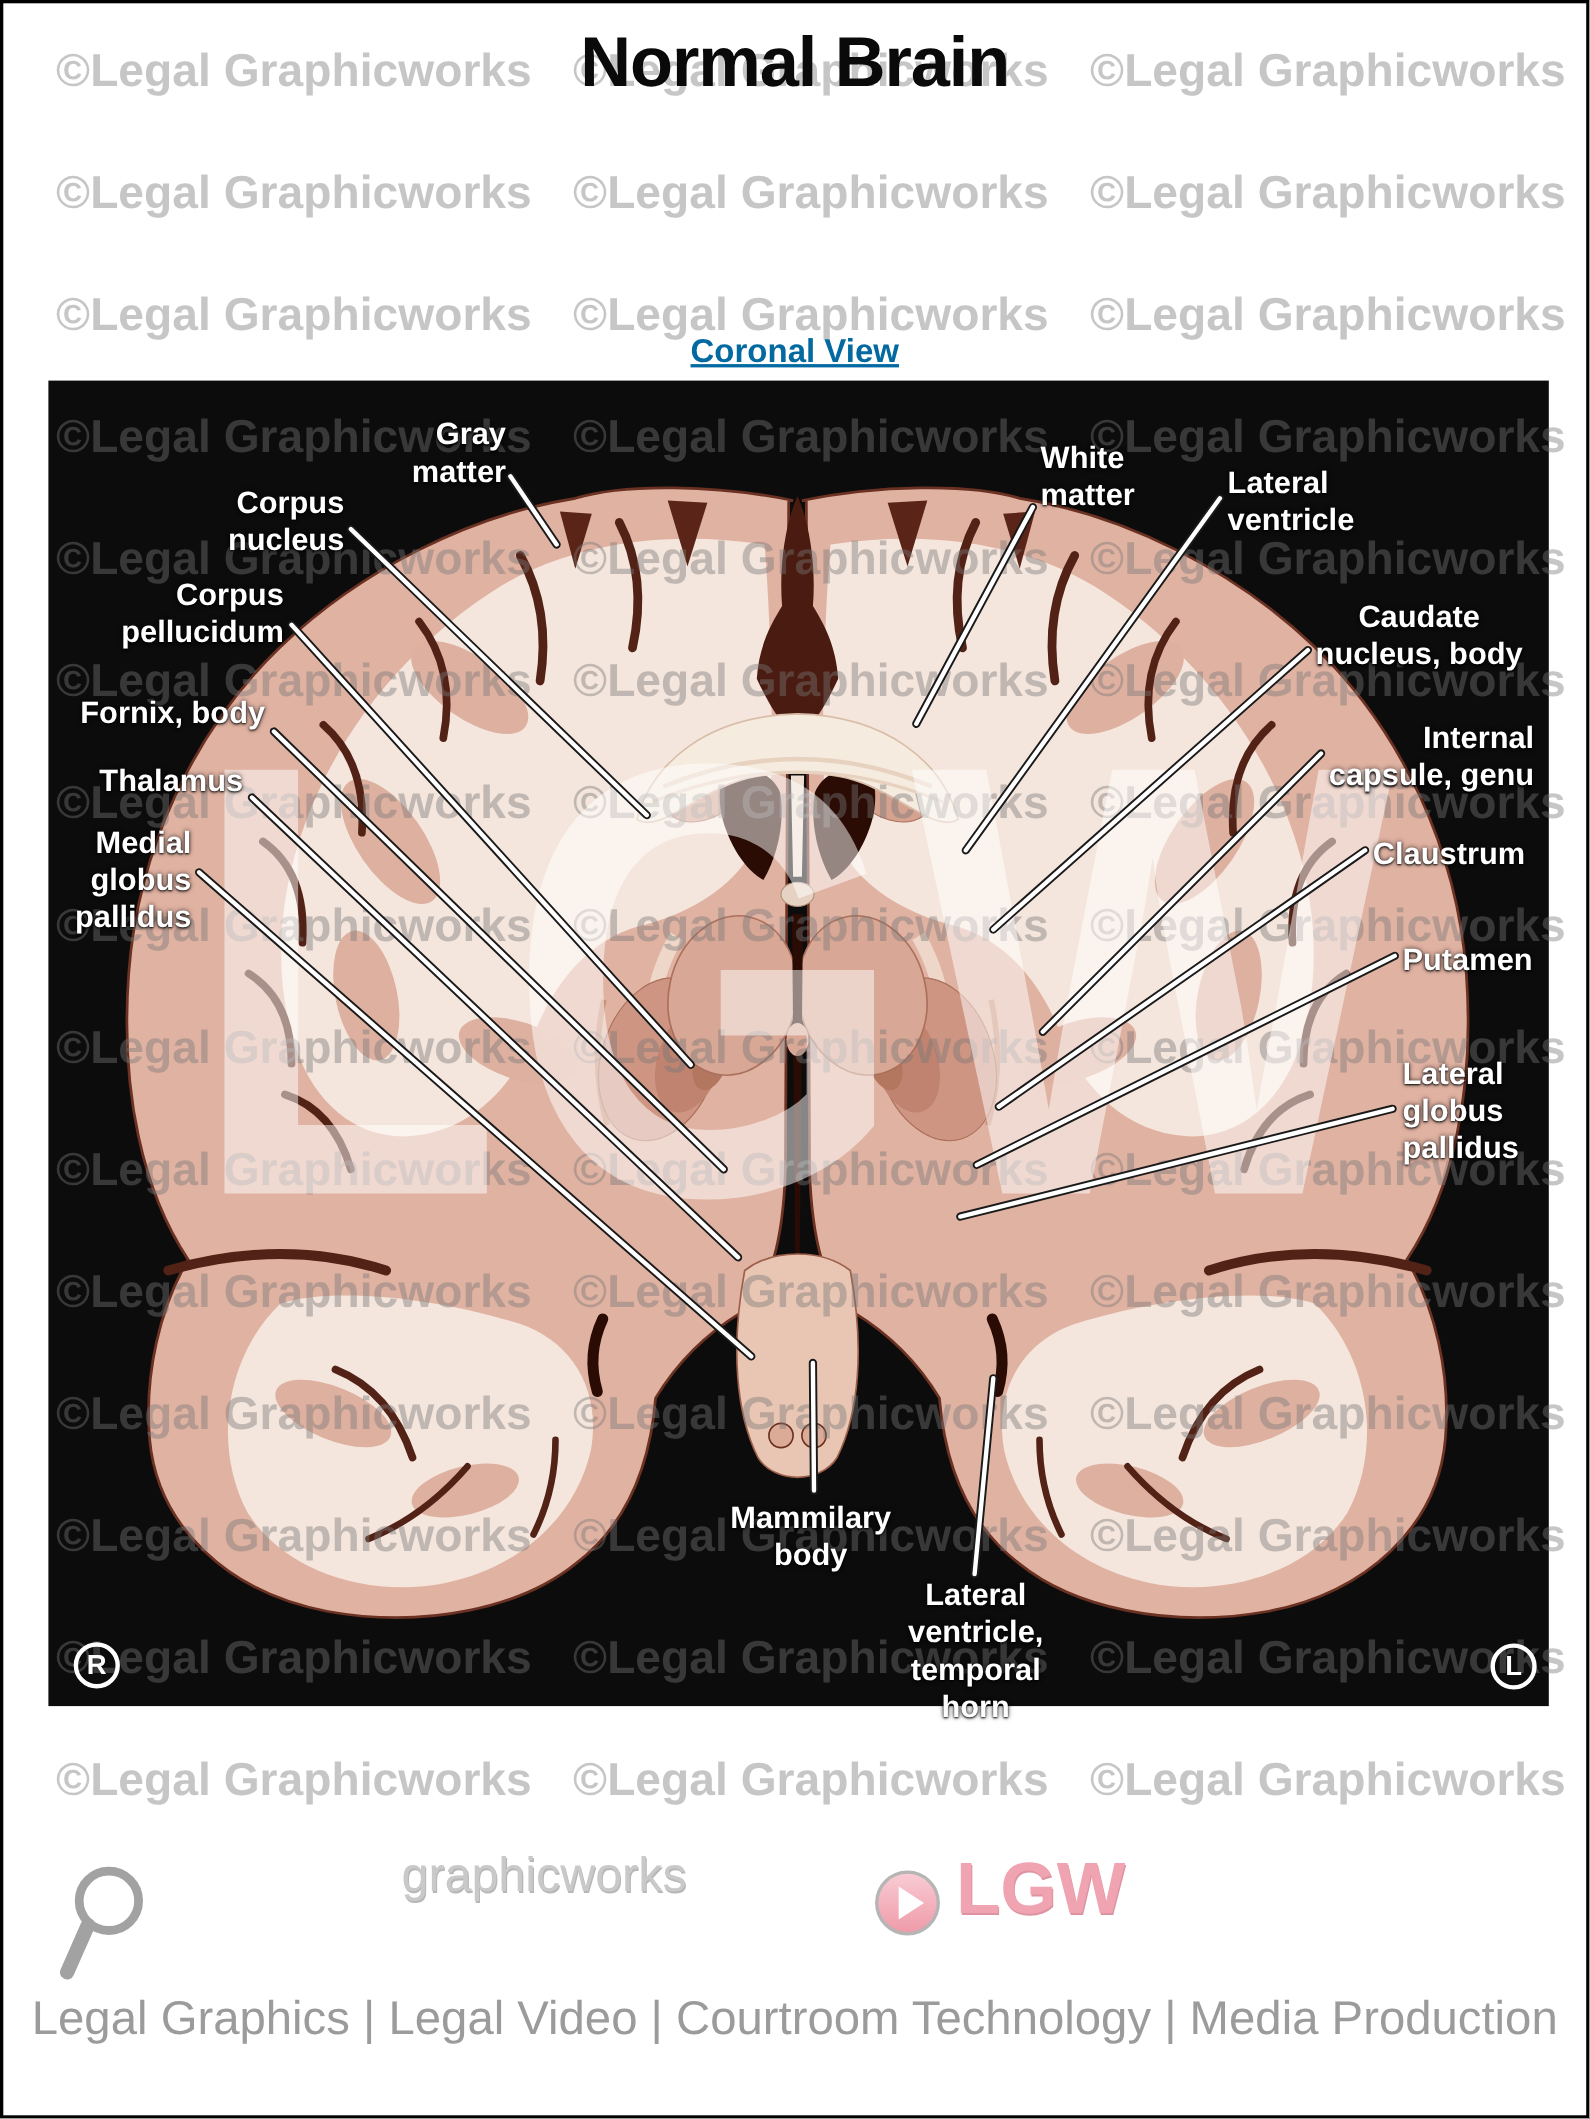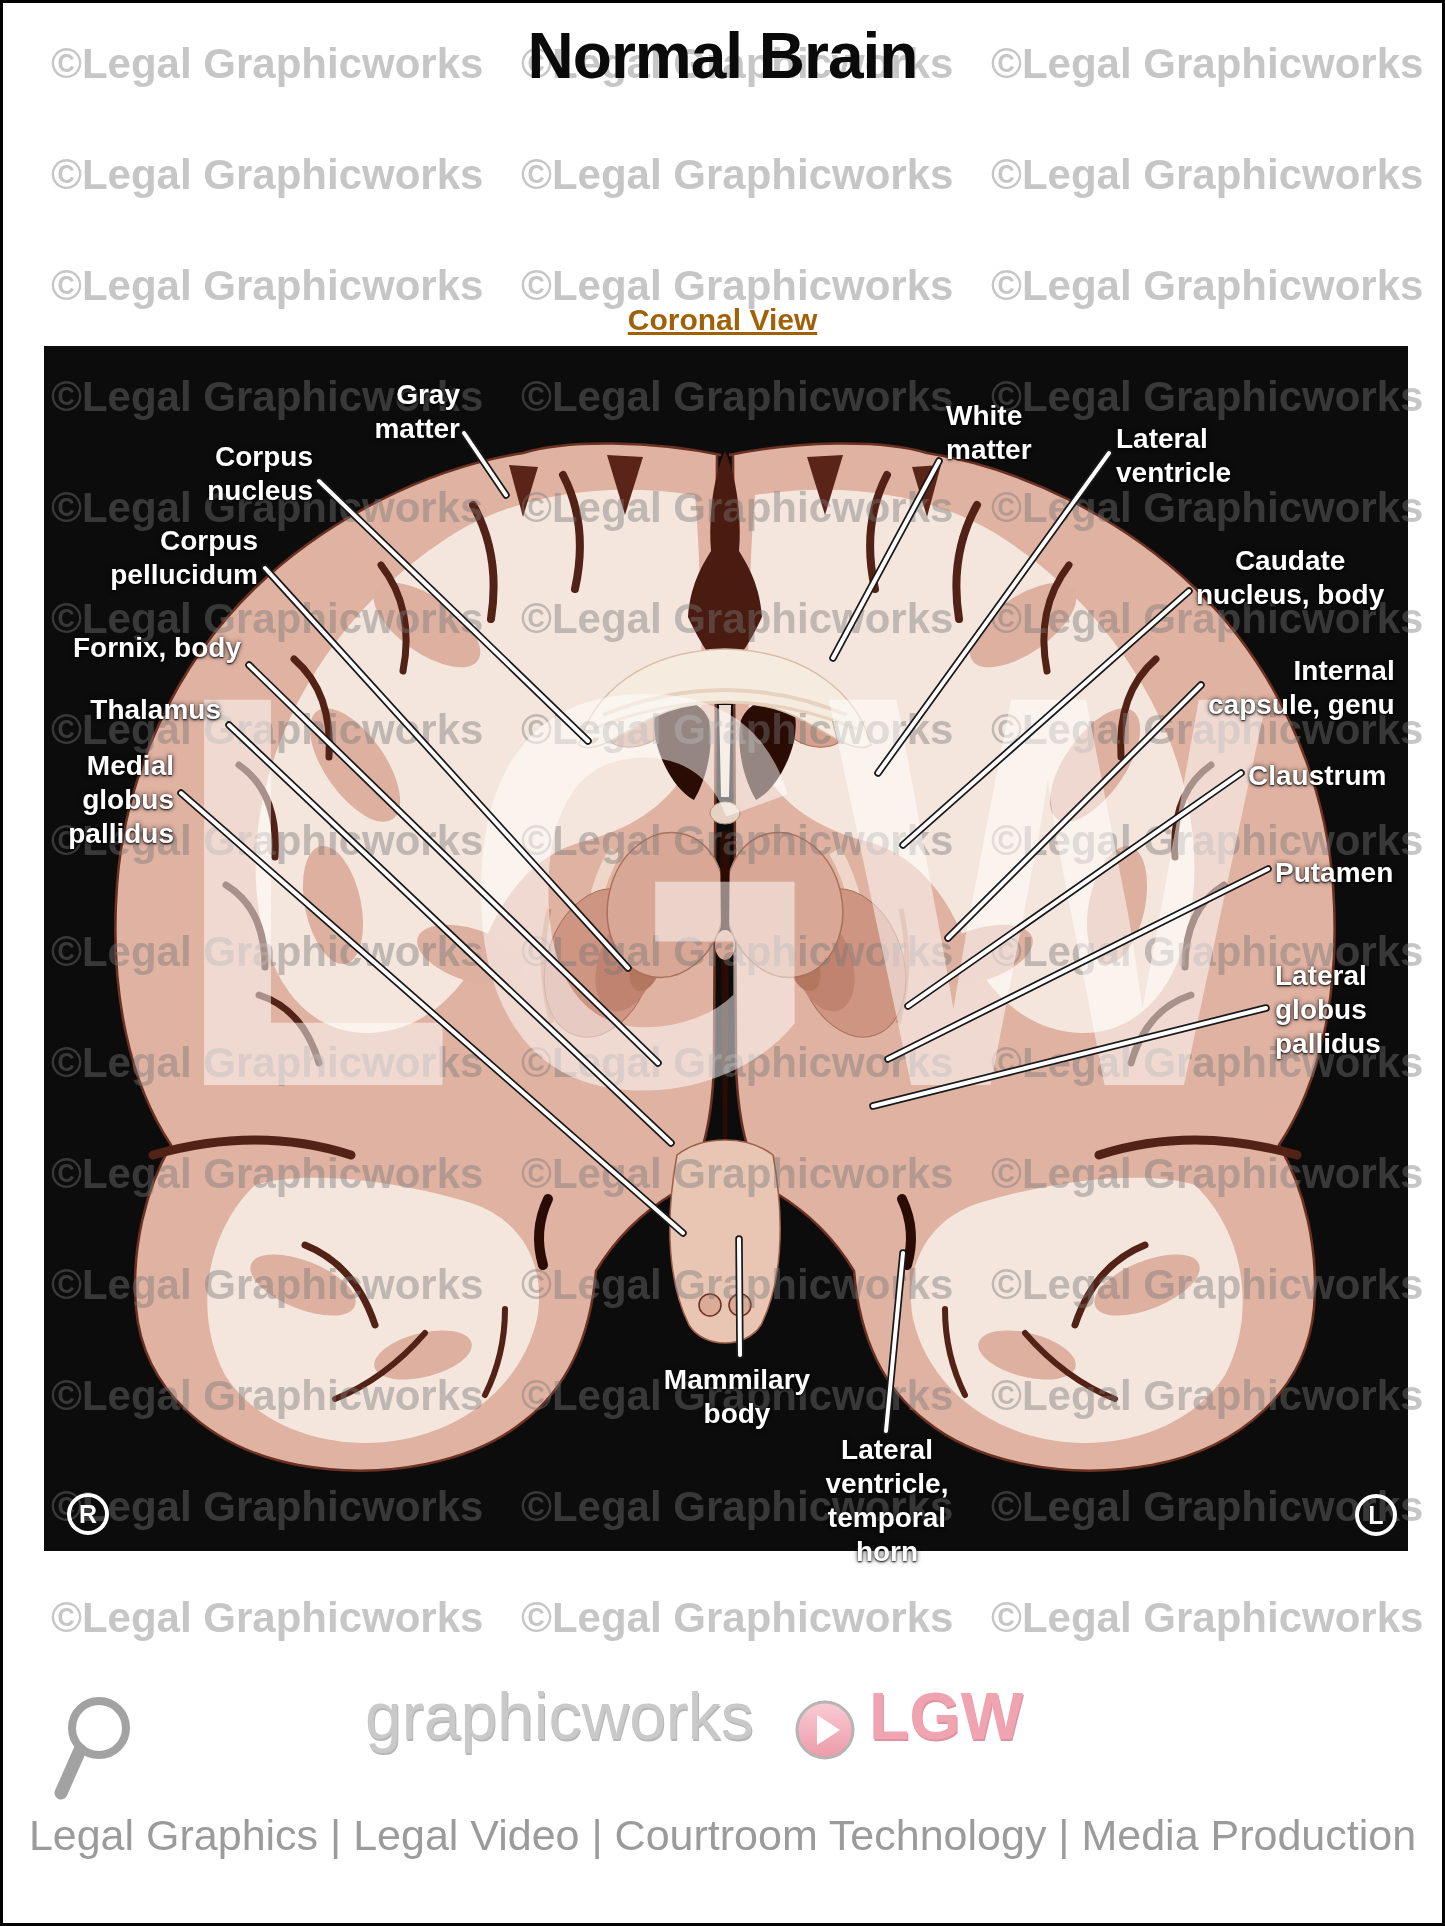--- a/index.html
+++ b/index.html
@@ -8,21 +8,21 @@
     border:3px solid #000;box-sizing:border-box;overflow:hidden;
     font-family:"Liberation Sans",sans-serif;
   }
   
   .page-title{
     position:absolute;top:16px;left:0;width:100%;text-align:center;
     font-size:64px;font-weight:bold;letter-spacing:-1px;color:#0a0a0a;z-index:40;
   }
   .page-subtitle{
     position:absolute;top:300px;left:0;width:100%;text-align:center;
-    font-size:30px;font-weight:bold;color:#a16207;text-decoration:underline;z-index:40;
+    font-size:30px;font-weight:bold;color:#0369a1;text-decoration:underline;z-index:40;
   }
   
   #panel{
     position:absolute;left:41px;top:343px;width:1364px;height:1205px;
     background:#0c0c0c;z-index:1;
   }
   #brain-svg{position:absolute;left:0;top:0;width:1445px;height:1926px;z-index:2;}
   
   #watermark-layer{position:absolute;left:0;top:0;width:1445px;height:1926px;z-index:10;pointer-events:none;}
   .wm{
@@ -42,21 +42,21 @@
     text-shadow:0 1px 2px rgba(0,0,0,.95),0 0 5px rgba(0,0,0,.7);white-space:nowrap;
   }
   .orient-badge{
     position:absolute;width:34px;height:34px;border:4px solid #fff;border-radius:50%;
     color:#fff;font-size:25px;font-weight:bold;text-align:center;line-height:34px;
     z-index:25;box-sizing:content-box;
   }
   
   .logo-text{position:absolute;top:1680px;line-height:1;white-space:nowrap;z-index:40;}
   .logo-accent{font-size:66px;font-weight:bold;color:#f0a4b1;text-shadow:1px 2px 0 #dd93a1;}
-  .logo-rest{font-size:66px;font-weight:normal;color:#c9c9c9;text-shadow:1px 2px 0 #b7b7b7;}
+  .logo-rest{font-size:44px;font-weight:normal;color:#c9c9c9;text-shadow:1px 2px 0 #b7b7b7;}
   #tagline{
     position:absolute;top:1808px;left:0;width:100%;text-align:center;
     font-size:43px;color:#9b9b9b;z-index:40;
   }
   .footer-icon{position:absolute;z-index:40;}
 </style>
 </head>
 <body>
 
 <div id="page">

